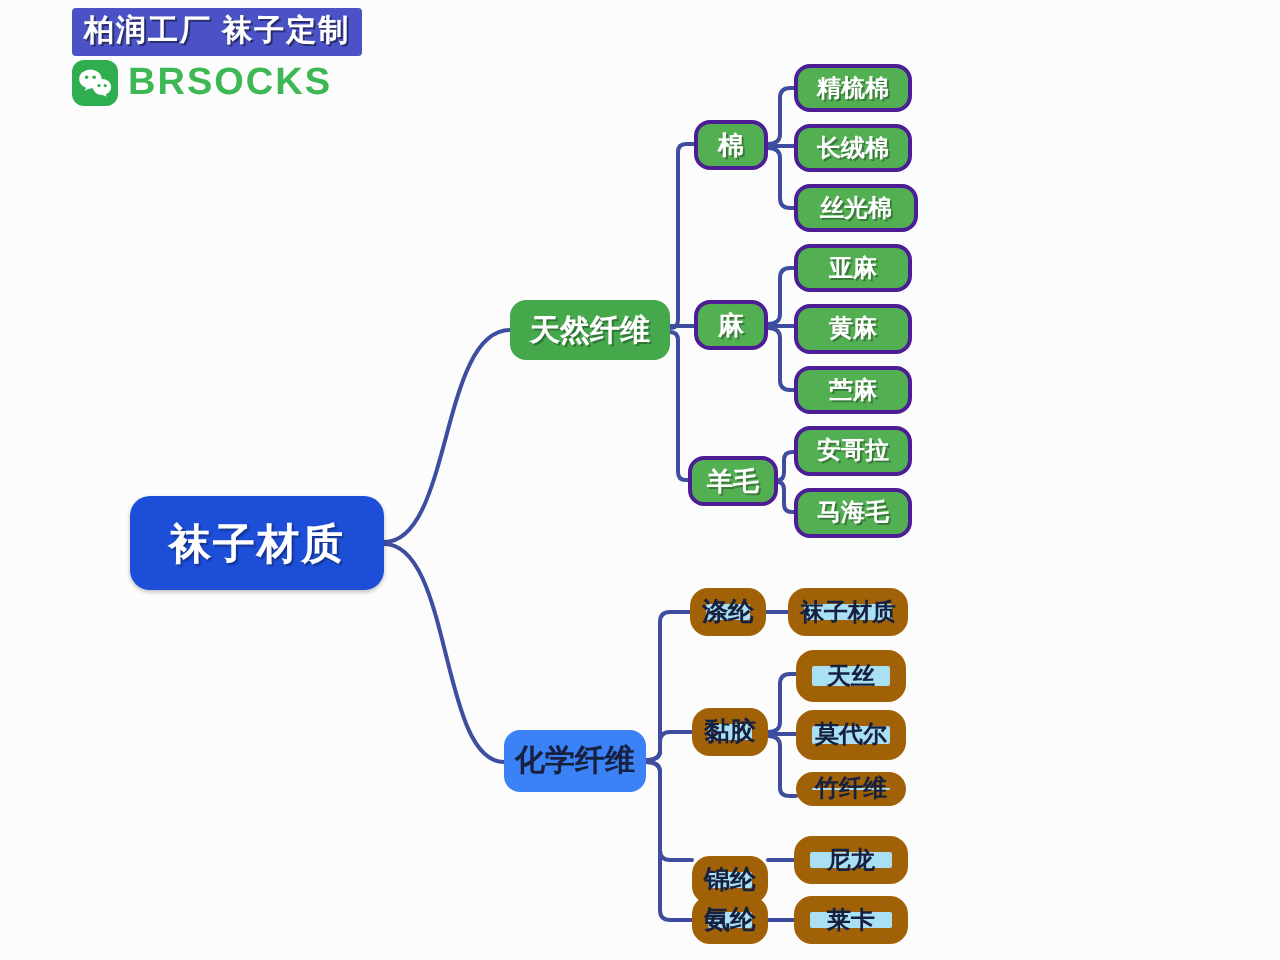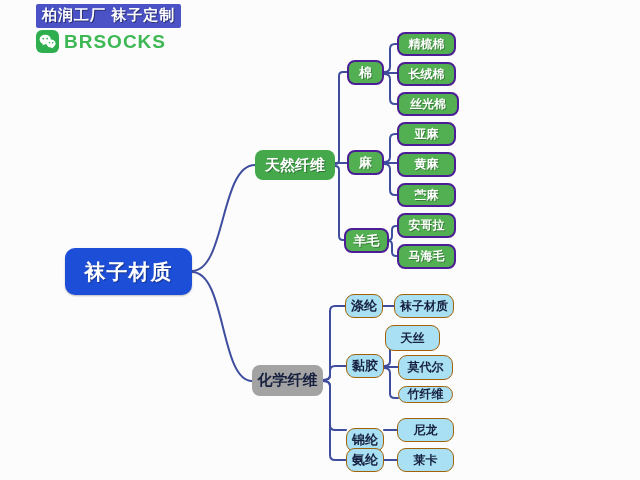--- a/index.html
+++ b/index.html
@@ -26,25 +26,25 @@
   .nat-branch{
     background:#45a94c;color:#fff;font-size:15px;
     text-shadow:1px 1px 0 rgba(0,0,0,.3);
   }
   .nat{
     background:#53b052;border:2px solid #4c1d95;color:#fff;
     font-size:13px;text-shadow:1px 1px 0 rgba(0,0,0,.3);
   }
   .nat-leaf{font-size:12px;}
   .chem-branch{
-    background:#a3a3a3;color:#17213f;font-size:15px;
+    background:#3b82f6;color:#17213f;font-size:15px;
     border-radius:8px;
   }
   .chem{
-    background:#a9e0f3;border:1px solid #a16207;color:#17213f;
+    background:#a9e0f3;border:8px solid #a16207;color:#17213f;
     font-size:13px;border-radius:9px;
   }
   .chem-leaf{font-size:12px;}
   .header-badge{
     position:absolute;left:36px;top:4px;z-index:3;
     background:#4a52c6;color:#ffffff;font-weight:bold;font-size:15px;
     padding:2px 6px 3px 6px;border-radius:2px;letter-spacing:1px;
     text-shadow:1px 1px 0 rgba(0,0,0,.45);
   }
   .brand-row{
@@ -127,19 +127,19 @@
   <div class="node nat nat-leaf" style="left:397px;top:183px;width:59px;height:24px">苎麻</div>
   <div class="node nat nat-leaf" style="left:397px;top:213px;width:59px;height:25px">安哥拉</div>
   <div class="node nat nat-leaf" style="left:397px;top:244px;width:59px;height:25px">马海毛</div>
 
   <div class="node chem" style="left:345px;top:294px;width:38px;height:24px">涤纶</div>
   <div class="node chem" style="left:346px;top:354px;width:38px;height:24px">黏胶</div>
   <div class="node chem" style="left:346px;top:428px;width:38px;height:24px">锦纶</div>
   <div class="node chem" style="left:346px;top:448px;width:38px;height:24px">氨纶</div>
 
   <div class="node chem chem-leaf" style="left:394px;top:294px;width:60px;height:24px">袜子材质</div>
-  <div class="node chem chem-leaf" style="left:385px;top:325px;width:55px;height:26px">天丝</div>
+  <div class="node chem chem-leaf" style="left:398px;top:325px;width:55px;height:26px">天丝</div>
   <div class="node chem chem-leaf" style="left:398px;top:355px;width:55px;height:25px">莫代尔</div>
   <div class="node chem chem-leaf" style="left:398px;top:386px;width:55px;height:17px">竹纤维</div>
   <div class="node chem chem-leaf" style="left:397px;top:418px;width:57px;height:24px">尼龙</div>
   <div class="node chem chem-leaf" style="left:397px;top:448px;width:57px;height:24px">莱卡</div>
 
 </div>
 
 </body></html>

